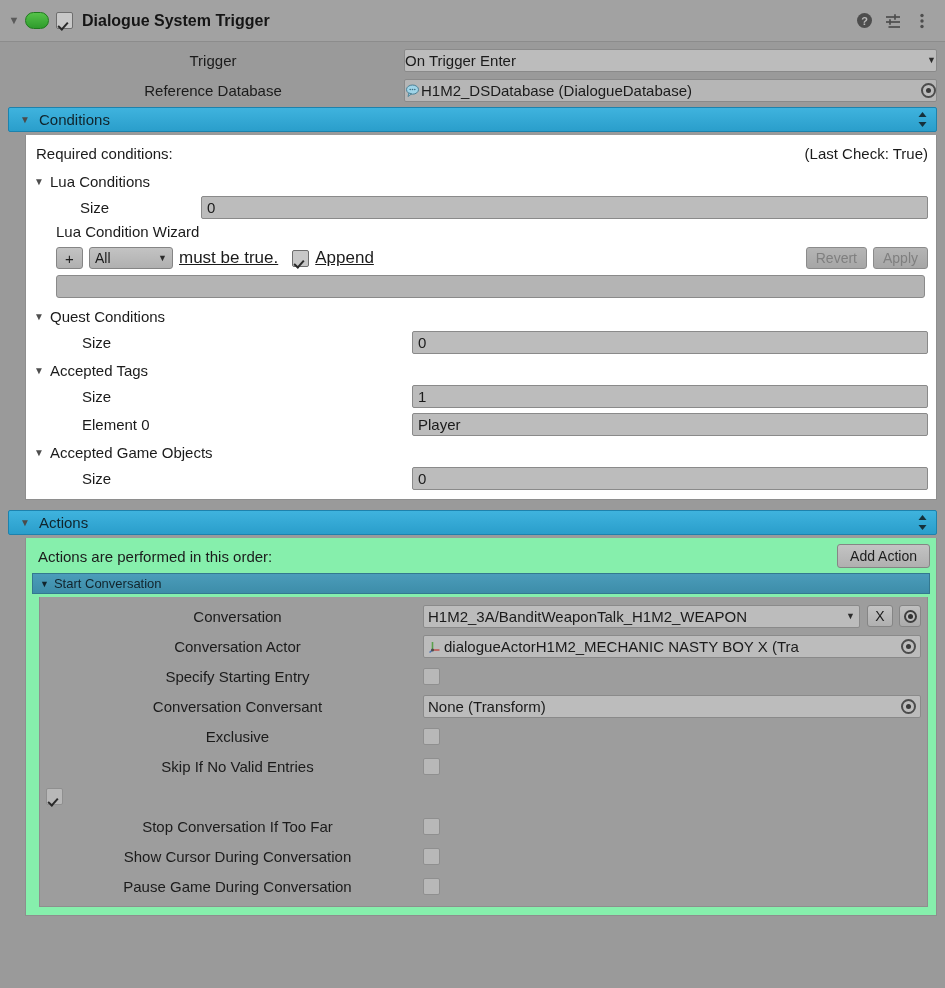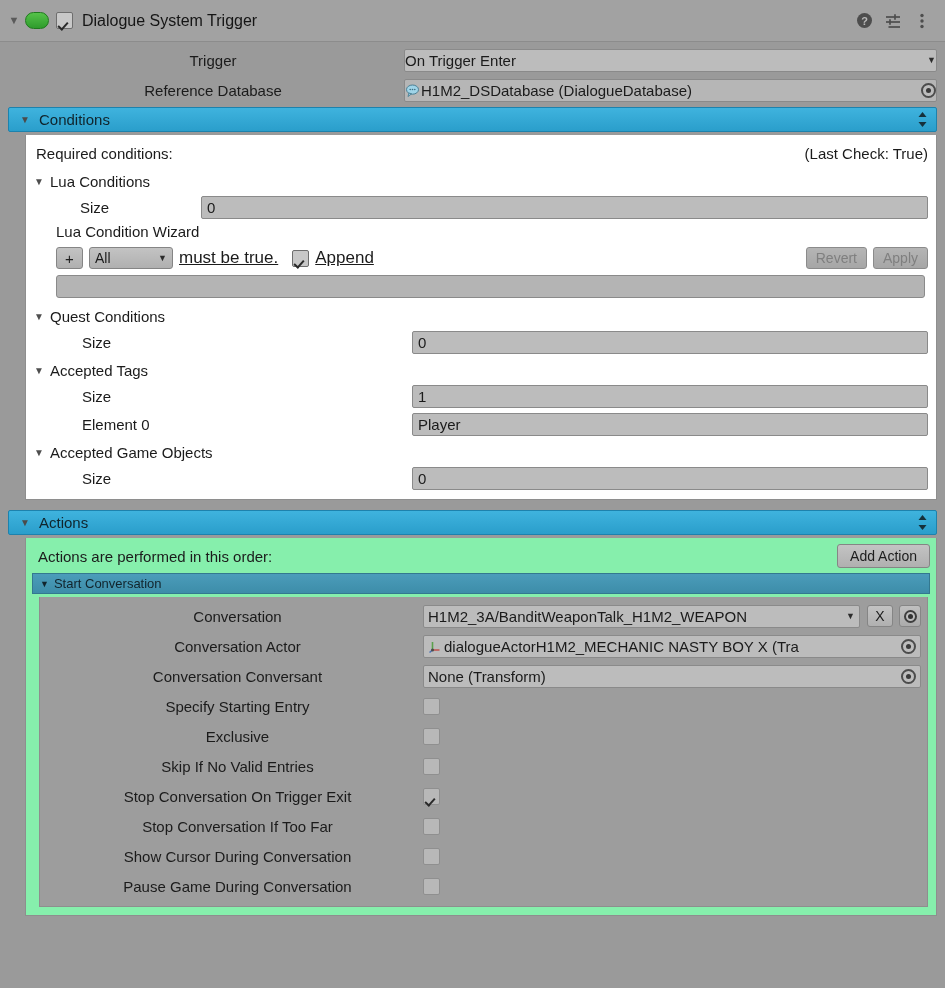--- a/index.html
+++ b/index.html
@@ -59,21 +59,21 @@
     content: "";
     position: absolute;
     left: 3px; top: 7px;
     width: 4px; height: 8px;
     border-right: 2px solid #2a2a2a;
     border-bottom: 2px solid #2a2a2a;
     transform: rotate(42deg);
   }
   .cb.disabled { background: #b8b8b8; border-color: #8f8f8f; }
   .title-text {
-    font-weight: normal;
+    font-weight: bold;
     font-size: 16px;
     margin-left: 9px;
     color: #151515;
     white-space: nowrap;
   }
   .titlebar-spacer { flex: 1 1 auto; }
   .hdr-icon {
     width: 22px; height: 22px;
     margin-left: 7px;
     display: inline-flex;
@@ -521,64 +521,63 @@
             <line x1="4.5" y1="11" x2="1.5" y2="13.5" stroke="#4a72b8" stroke-width="1.6"></line>
             <circle cx="4.5" cy="11" r="1.5" fill="#4a4a4a"></circle>
           </svg>
         </span>
         <span class="ftext">dialogueActorH1M2_MECHANIC NASTY BOY X (Tra</span>
         <span class="picker"></span>
       </div>
     </div>
 
     <div class="crow">
+      <span class="clabel">Specify Starting Entry</span>
+      <span class="cb-slot">
+        <span class="cb disabled"></span>
+      </span>
+    </div>
+
+    <div class="crow">
       <span class="clabel">Conversation Conversant</span>
       <div class="cfield">
         <span class="ftext">None (Transform)</span>
         <span class="picker"></span>
       </div>
     </div>
-
-    <div class="crow">
-      <span class="clabel">Specify Starting Entry</span>
+    <div class="crow">
+      <span class="clabel">Exclusive</span>
       <span class="cb-slot">
         <span class="cb disabled"></span>
       </span>
     </div>
     <div class="crow">
-      <span class="clabel">Exclusive</span>
+      <span class="clabel">Skip If No Valid Entries</span>
       <span class="cb-slot">
         <span class="cb disabled"></span>
       </span>
     </div>
     <div class="crow">
-      <span class="clabel">Skip If No Valid Entries</span>
+      <span class="cb-slot">
+        <span class="cb disabled checked"></span>
+      </span>
+    </div>
+    <div class="crow">
+      <span class="clabel">Stop Conversation If Too Far</span>
       <span class="cb-slot">
         <span class="cb disabled"></span>
       </span>
     </div>
     <div class="crow">
-      <span class="clabel">Stop Conversation On Trigger Exit</span>
-      <span class="cb-slot">
-        <span class="cb disabled checked"></span>
-      </span>
-    </div>
-    <div class="crow">
-      <span class="clabel">Stop Conversation If Too Far</span>
+      <span class="clabel">Show Cursor During Conversation</span>
       <span class="cb-slot">
         <span class="cb disabled"></span>
       </span>
     </div>
     <div class="crow">
-      <span class="clabel">Show Cursor During Conversation</span>
+      <span class="clabel">Pause Game During Conversation</span>
       <span class="cb-slot">
         <span class="cb disabled"></span>
       </span>
     </div>
-    <div class="crow">
-      <span class="clabel">Pause Game During Conversation</span>
-      <span class="cb-slot">
-        <span class="cb disabled"></span>
-      </span>
-    </div>
 
   </div>
 </div>
 
 </body></html>

